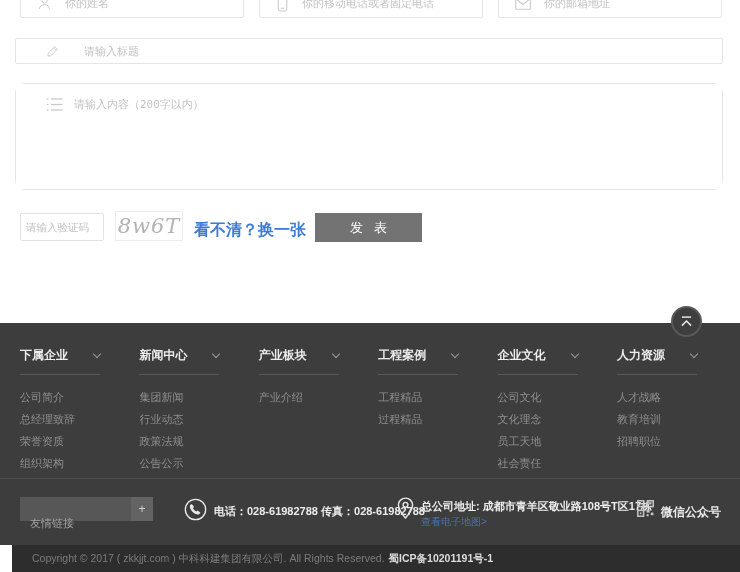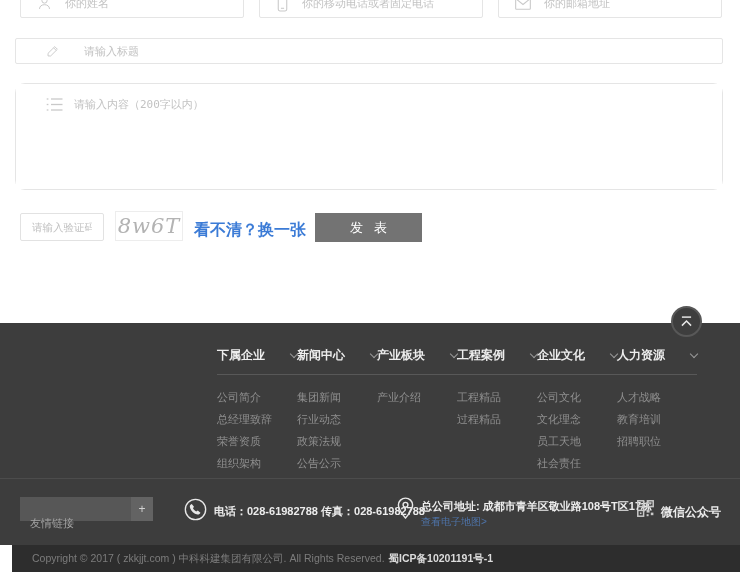--- a/index.html
+++ b/index.html
@@ -22,21 +22,21 @@
   input::placeholder, textarea::placeholder { color: #c2c2c2; }
   .title-field { position: absolute; left: 15px; top: 38px; width: 708px; height: 26px; padding-left: 30px; gap: 24px; }
   .content-field { position: absolute; left: 15px; top: 83px; width: 708px; height: 107px; border: 1px solid #e5e5e5; border-radius: 10px; }
   .content-field .list-ic { position: absolute; left: 30px; top: 14px; }
   .content-field textarea {
     width: 100%; height: 100%; border: none; outline: none; resize: none;
     padding: 13px 15px 13px 58px; font-size: 11px; color: #666;
   }
   .captcha-input {
     position: absolute; left: 20px; top: 213px; width: 84px; height: 28px;
-    border: 1px solid #e2e2e2; border-radius: 2px; padding: 0 11px; font-size: 10.5px;
+    border: 1px solid #e2e2e2; border-radius: 2px; padding: 0 5px; font-size: 10.5px;
     color: #666; outline: none; font-family: "Liberation Sans", sans-serif;
   }
   .captcha-input::placeholder { color: #c2c2c2; }
   .captcha-box {
     position: absolute; left: 115px; top: 211px; width: 68px; height: 30px;
     border: 1px solid #ededed; color: #b3b3b3; display: flex; align-items: center; justify-content: center;
     font-family: "DejaVu Serif", serif; font-style: italic; font-size: 21px; letter-spacing: 1px;
   }
   .refresh-link { position: absolute; left: 194px; top: 220px; color: #3b7bd6; font-size: 16px; font-weight: bold; cursor: pointer; text-decoration: none; }
   .submit-btn {
@@ -45,21 +45,21 @@
     letter-spacing: 11px; text-indent: 11px; cursor: pointer; font-family: "Liberation Sans", sans-serif;
   }
   
   .backtop {
     position: absolute; left: 671px; top: 306px; width: 31px; height: 31px; border-radius: 50%;
     background: #3e3e3e; border: 2px solid #585858; display: flex; align-items: center; justify-content: center;
     cursor: pointer; z-index: 5;
   }
   
   .footer-nav { position: absolute; top: 323px; left: 0; width: 740px; height: 155px; background: #3d3d3d; }
-  .nav-cols { position: absolute; left: 20px; top: 24px; width: 677px; display: flex; justify-content: flex-end; }
+  .nav-cols { position: absolute; left: 20px; top: 24px; width: 677px; display: flex; justify-content: space-between; }
   .nav-col { width: 80px; }
   .nav-head {
     display: flex; justify-content: space-between; align-items: center;
     color: #ededed; font-size: 12px; font-weight: bold;
     padding-bottom: 10px; border-bottom: 1px solid #585858; cursor: pointer;
   }
   .chev { width: 6px; height: 6px; border-right: 1px solid #9a9a9a; border-bottom: 1px solid #9a9a9a; transform: rotate(45deg); margin-top: -4px; }
   .nav-col ul { list-style: none; margin-top: 11px; }
   .nav-col li { color: #8f8f8f; font-size: 11px; line-height: 22px; cursor: pointer; }
   

